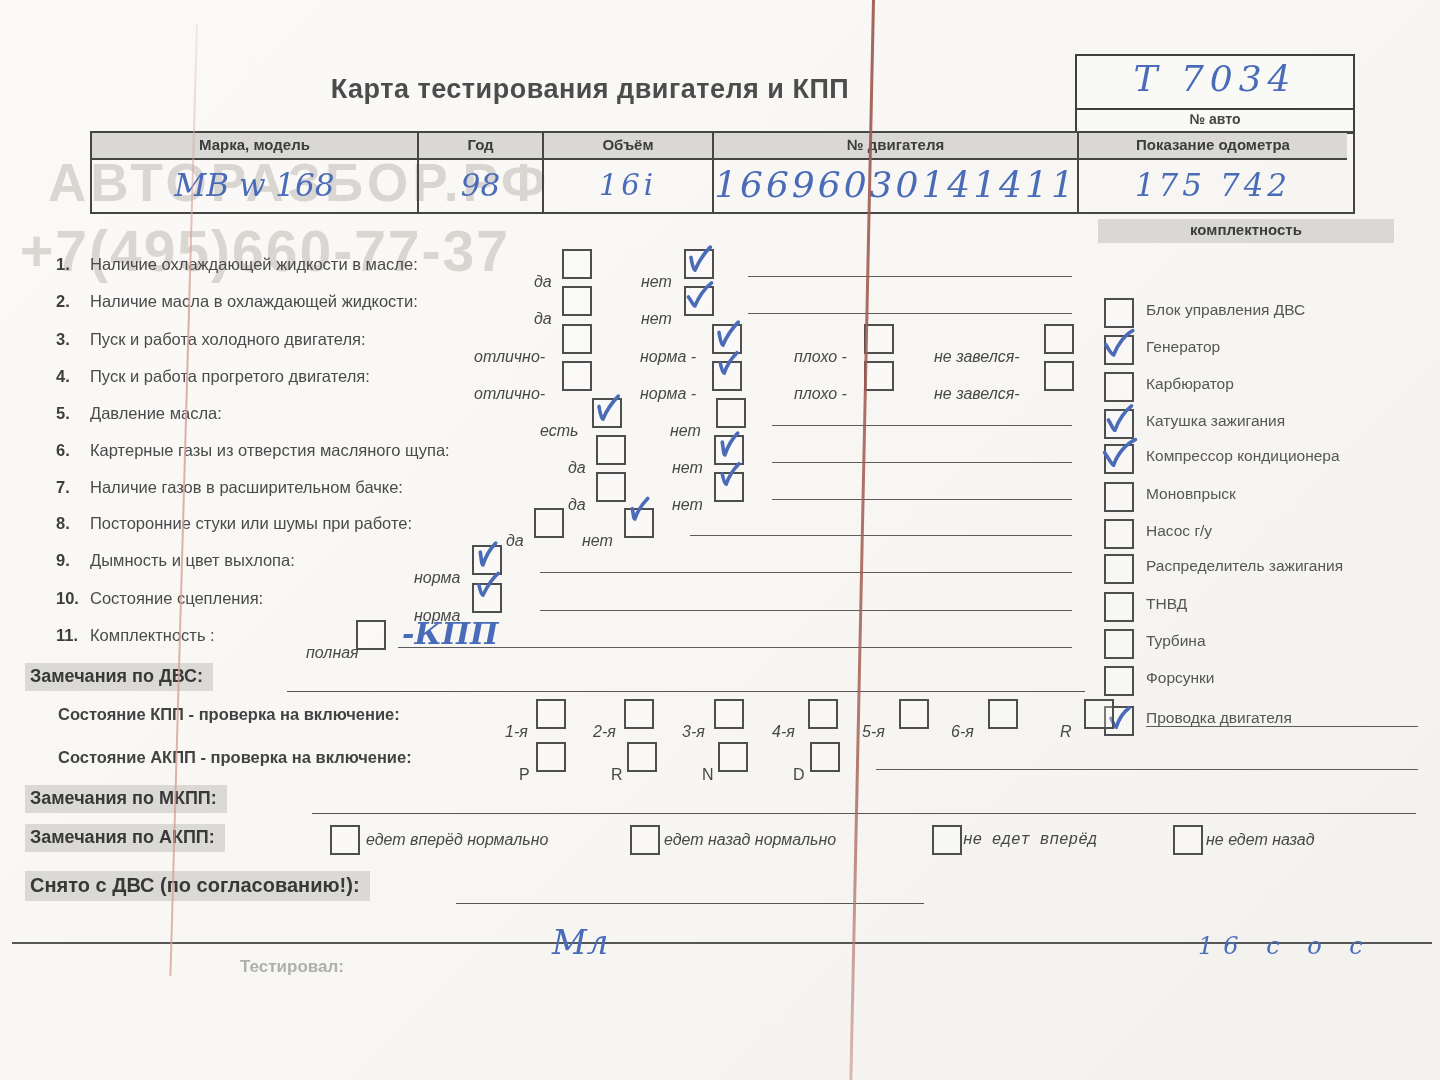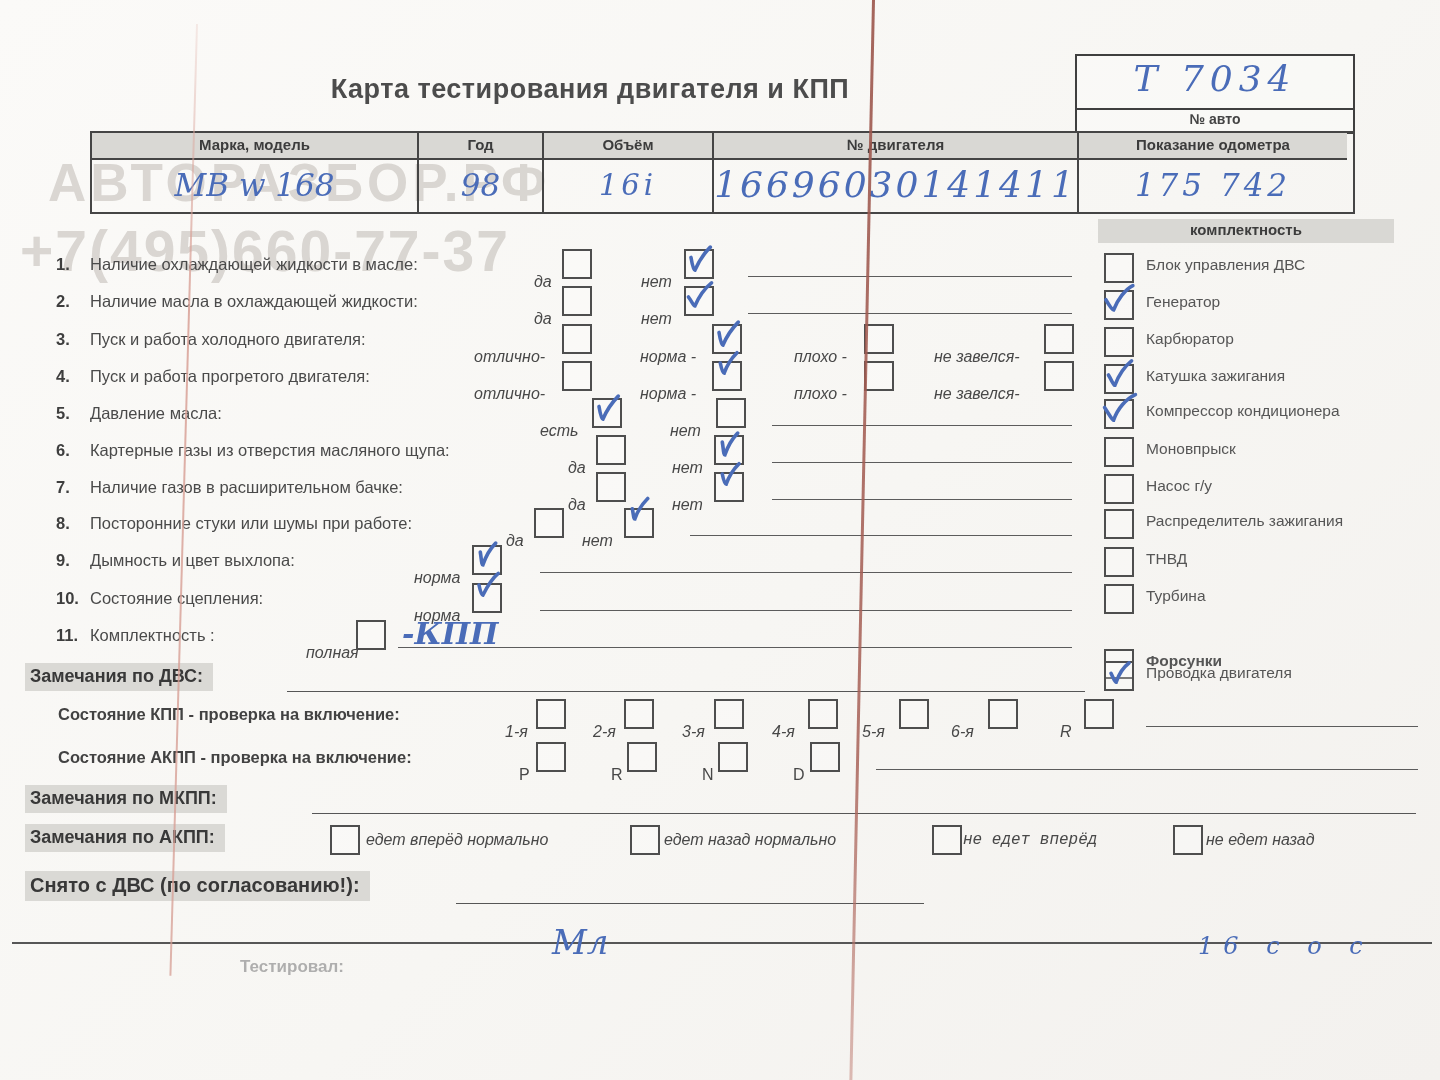--- a/index.html
+++ b/index.html
@@ -35,21 +35,21 @@
   .q{position:absolute;left:90px;top:0;font-size:16.5px;color:#4a4a4a;white-space:nowrap;}
   .opt{position:absolute;top:18px;font-style:italic;font-size:16px;color:#484848;white-space:nowrap;}
   .cb{position:absolute;top:-6px;width:26px;height:26px;border:2px solid #4e4e4e;background:rgba(255,255,255,.25);}
   .line{position:absolute;top:20px;height:1px;border-bottom:1.6px solid #5c5c5c;}
   .tick{position:absolute;left:-4px;top:-9px;width:36px;height:36px;overflow:visible;}
   .tick path{fill:none;stroke:#4a6cb8;stroke-width:2.8;stroke-linecap:round;}
   .t-up{transform:translateY(-9px);}
   
   .comp-h{position:absolute;left:1098px;top:219px;width:296px;height:22px;background:#d9d8d4;
           text-align:center;font-weight:bold;font-size:15px;color:#3c3c3c;padding-top:2px;}
-  .citem{position:absolute;left:1104px;height:30px;width:330px;}
+  .citem{position:absolute;left:1104px;height:30px;width:330px;margin-top:45px;}
   .citem .clab{position:absolute;left:42px;top:3px;font-size:15.5px;color:#565656;white-space:nowrap;}
   .citem .cb{left:0;top:0;}
   
   .gray{background:#dad9d5;}
   .sec{position:absolute;font-weight:bold;font-size:18px;color:#383838;padding:3px 10px 4px 5px;white-space:nowrap;}
   .sline{position:absolute;height:1px;border-bottom:1.8px solid #565656;}
   .sublab{position:absolute;left:58px;top:0;font-weight:bold;font-size:16.5px;color:#424242;white-space:nowrap;}
   .upright{font-style:normal;}
   
   .fold-l{position:absolute;left:196px;top:24px;width:2px;height:952px;z-index:6;
@@ -286,21 +286,21 @@
       <span class="clab">Распределитель зажигания</span>
     </div>
   <div class="citem" style="top:547px;">
       <span class="cb"></span>
       <span class="clab">ТНВД</span>
     </div>
   <div class="citem" style="top:584px;">
       <span class="cb"></span>
       <span class="clab">Турбина</span>
     </div>
-  <div class="citem" style="top:649px;font-weight:bold;">
+  <div class="citem" style="top:621px;">
       <span class="cb"></span>
       <span class="clab">Форсунки</span>
     </div>
   <div class="citem" style="top:661px;">
       <span class="cb">
         <svg class="tick" viewBox="0 0 28 28">
           <path d="M7 15 C9 19 10 22 11 22 C13 16 17 10 21 7"></path>
         </svg>
       </span>
       <span class="clab">Проводка двигателя</span>

